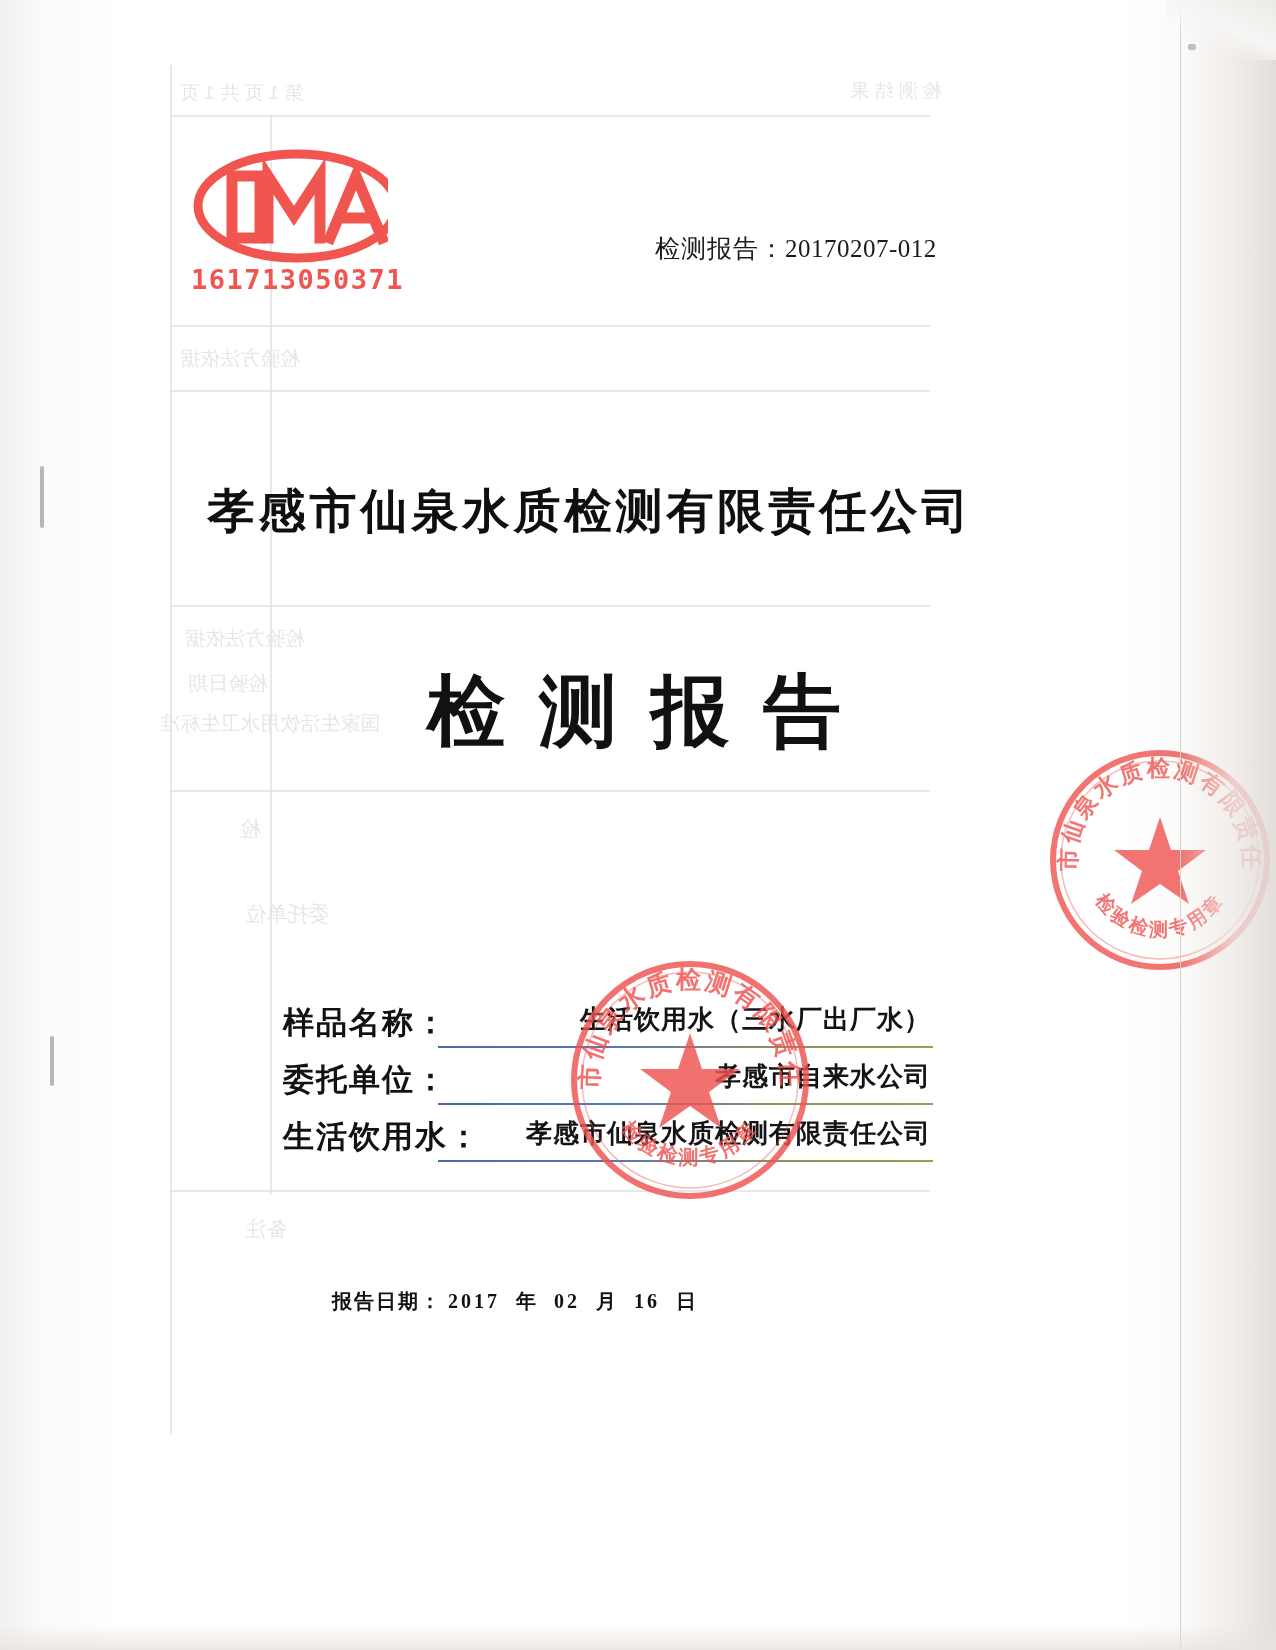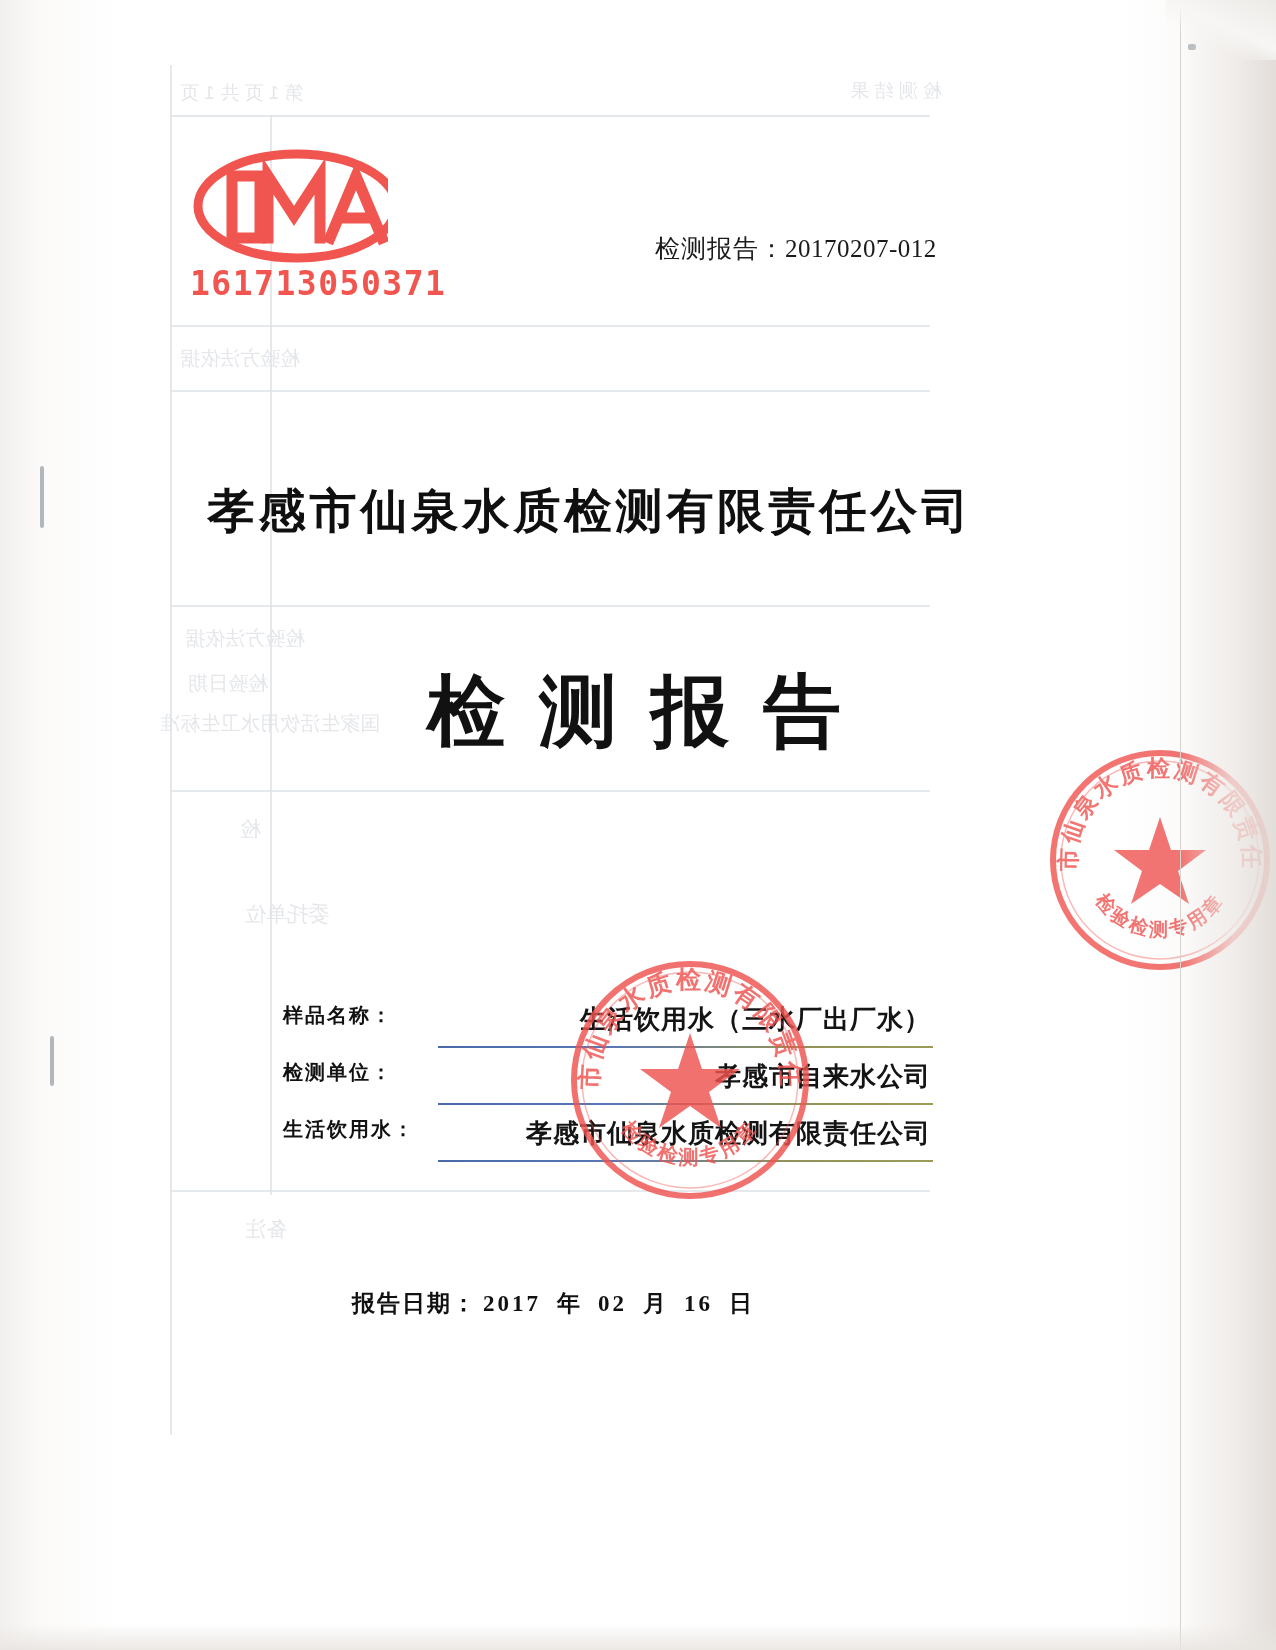--- a/index.html
+++ b/index.html
@@ -95,21 +95,21 @@
   }
   .cma svg { display: block; }
   .cma-number {
     position: absolute;
     left: 0;
     top: 118px;
     width: 215px;
     text-align: center;
     color: #f0564f;
     font-family: "DejaVu Sans Mono", monospace;
-    font-size: 33px;
+    font-size: 27px;
     letter-spacing: 1.5px;
     font-weight: 700;
   }
 
   
   .report-no {
     position: absolute;
     left: 655px;
     top: 232px;
     font-size: 25px;
@@ -162,21 +162,21 @@
   }
   .field-row {
     position: relative;
     height: 54px;
     margin-bottom: 3px;
   }
   .field-label {
     position: absolute;
     left: 0;
     top: 2px;
-    font-size: 20px;
+    font-size: 31px;
     font-weight: 700;
     color: #121212;
     letter-spacing: 2px;
     font-family: "DejaVu Sans", sans-serif;
   }
   .field-value {
     position: absolute;
     left: 168px;
     top: 2px;
     width: 480px;
@@ -193,23 +193,23 @@
     top: 46px;
     width: 495px;
     height: 2px;
     background: linear-gradient(90deg, #2b4f9a 0%, #3a5fa8 35%, #7c7f3c 70%, #8a8a3a 100%);
     opacity: 0.85;
   }
 
   
   .date-line {
     position: absolute;
-    left: 352px;
+    left: 332px;
     top: 1288px;
-    font-size: 23px;
+    font-size: 20px;
     font-weight: 700;
     color: #111111;
     letter-spacing: 2px;
     font-family: "DejaVu Sans", sans-serif;
   }
   .date-line .num {
     font-family: "Liberation Serif", serif;
     letter-spacing: 3px;
     padding: 0 6px;
   }
@@ -276,21 +276,21 @@
 
   <div class="main-title">检测报告</div>
 
   <div class="fields">
     <div class="field-row">
       <div class="field-label">样品名称：</div>
       <div class="field-value">生活饮用水（三水厂出厂水）</div>
       <div class="field-rule"></div>
     </div>
     <div class="field-row">
-      <div class="field-label">检测单位：</div>
+      <div class="field-label">委托单位：</div>
       <div class="field-value">孝感市自来水公司</div>
       <div class="field-rule"></div>
     </div>
     <div class="field-row">
       <div class="field-label">生活饮用水：</div>
       <div class="field-value">孝感市仙泉水质检测有限责任公司</div>
       <div class="field-rule"></div>
     </div>
   </div>
 

